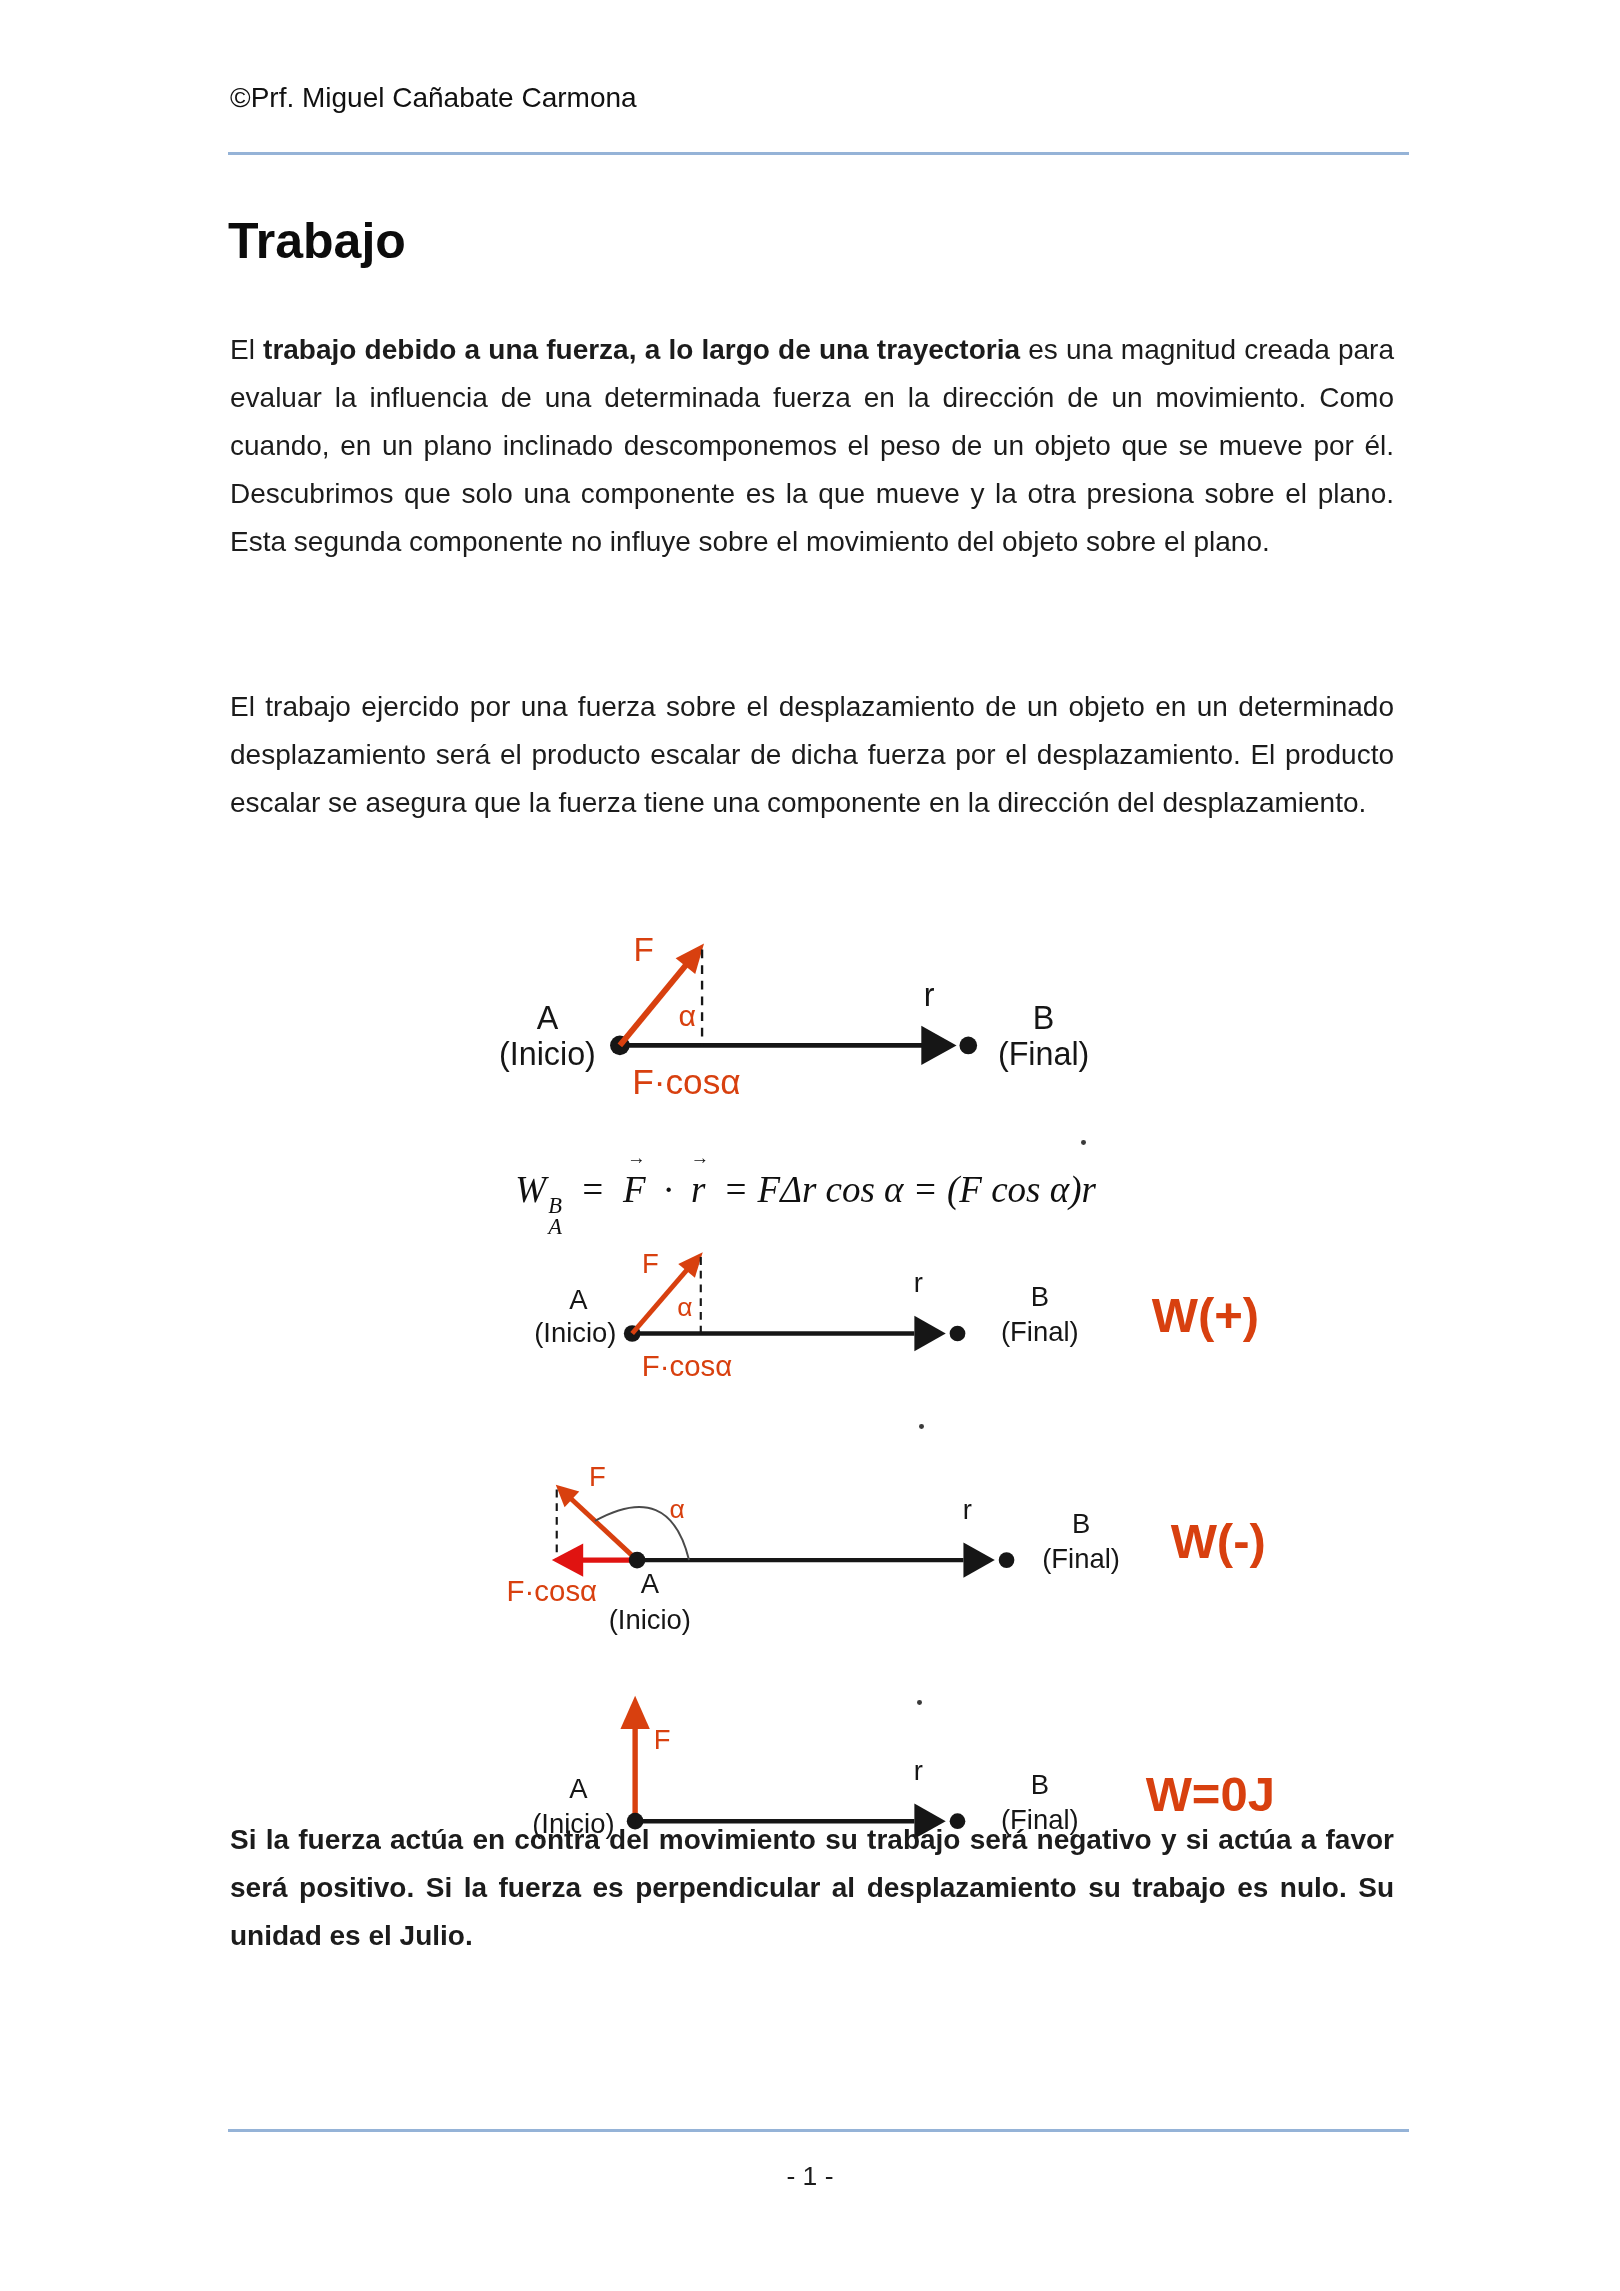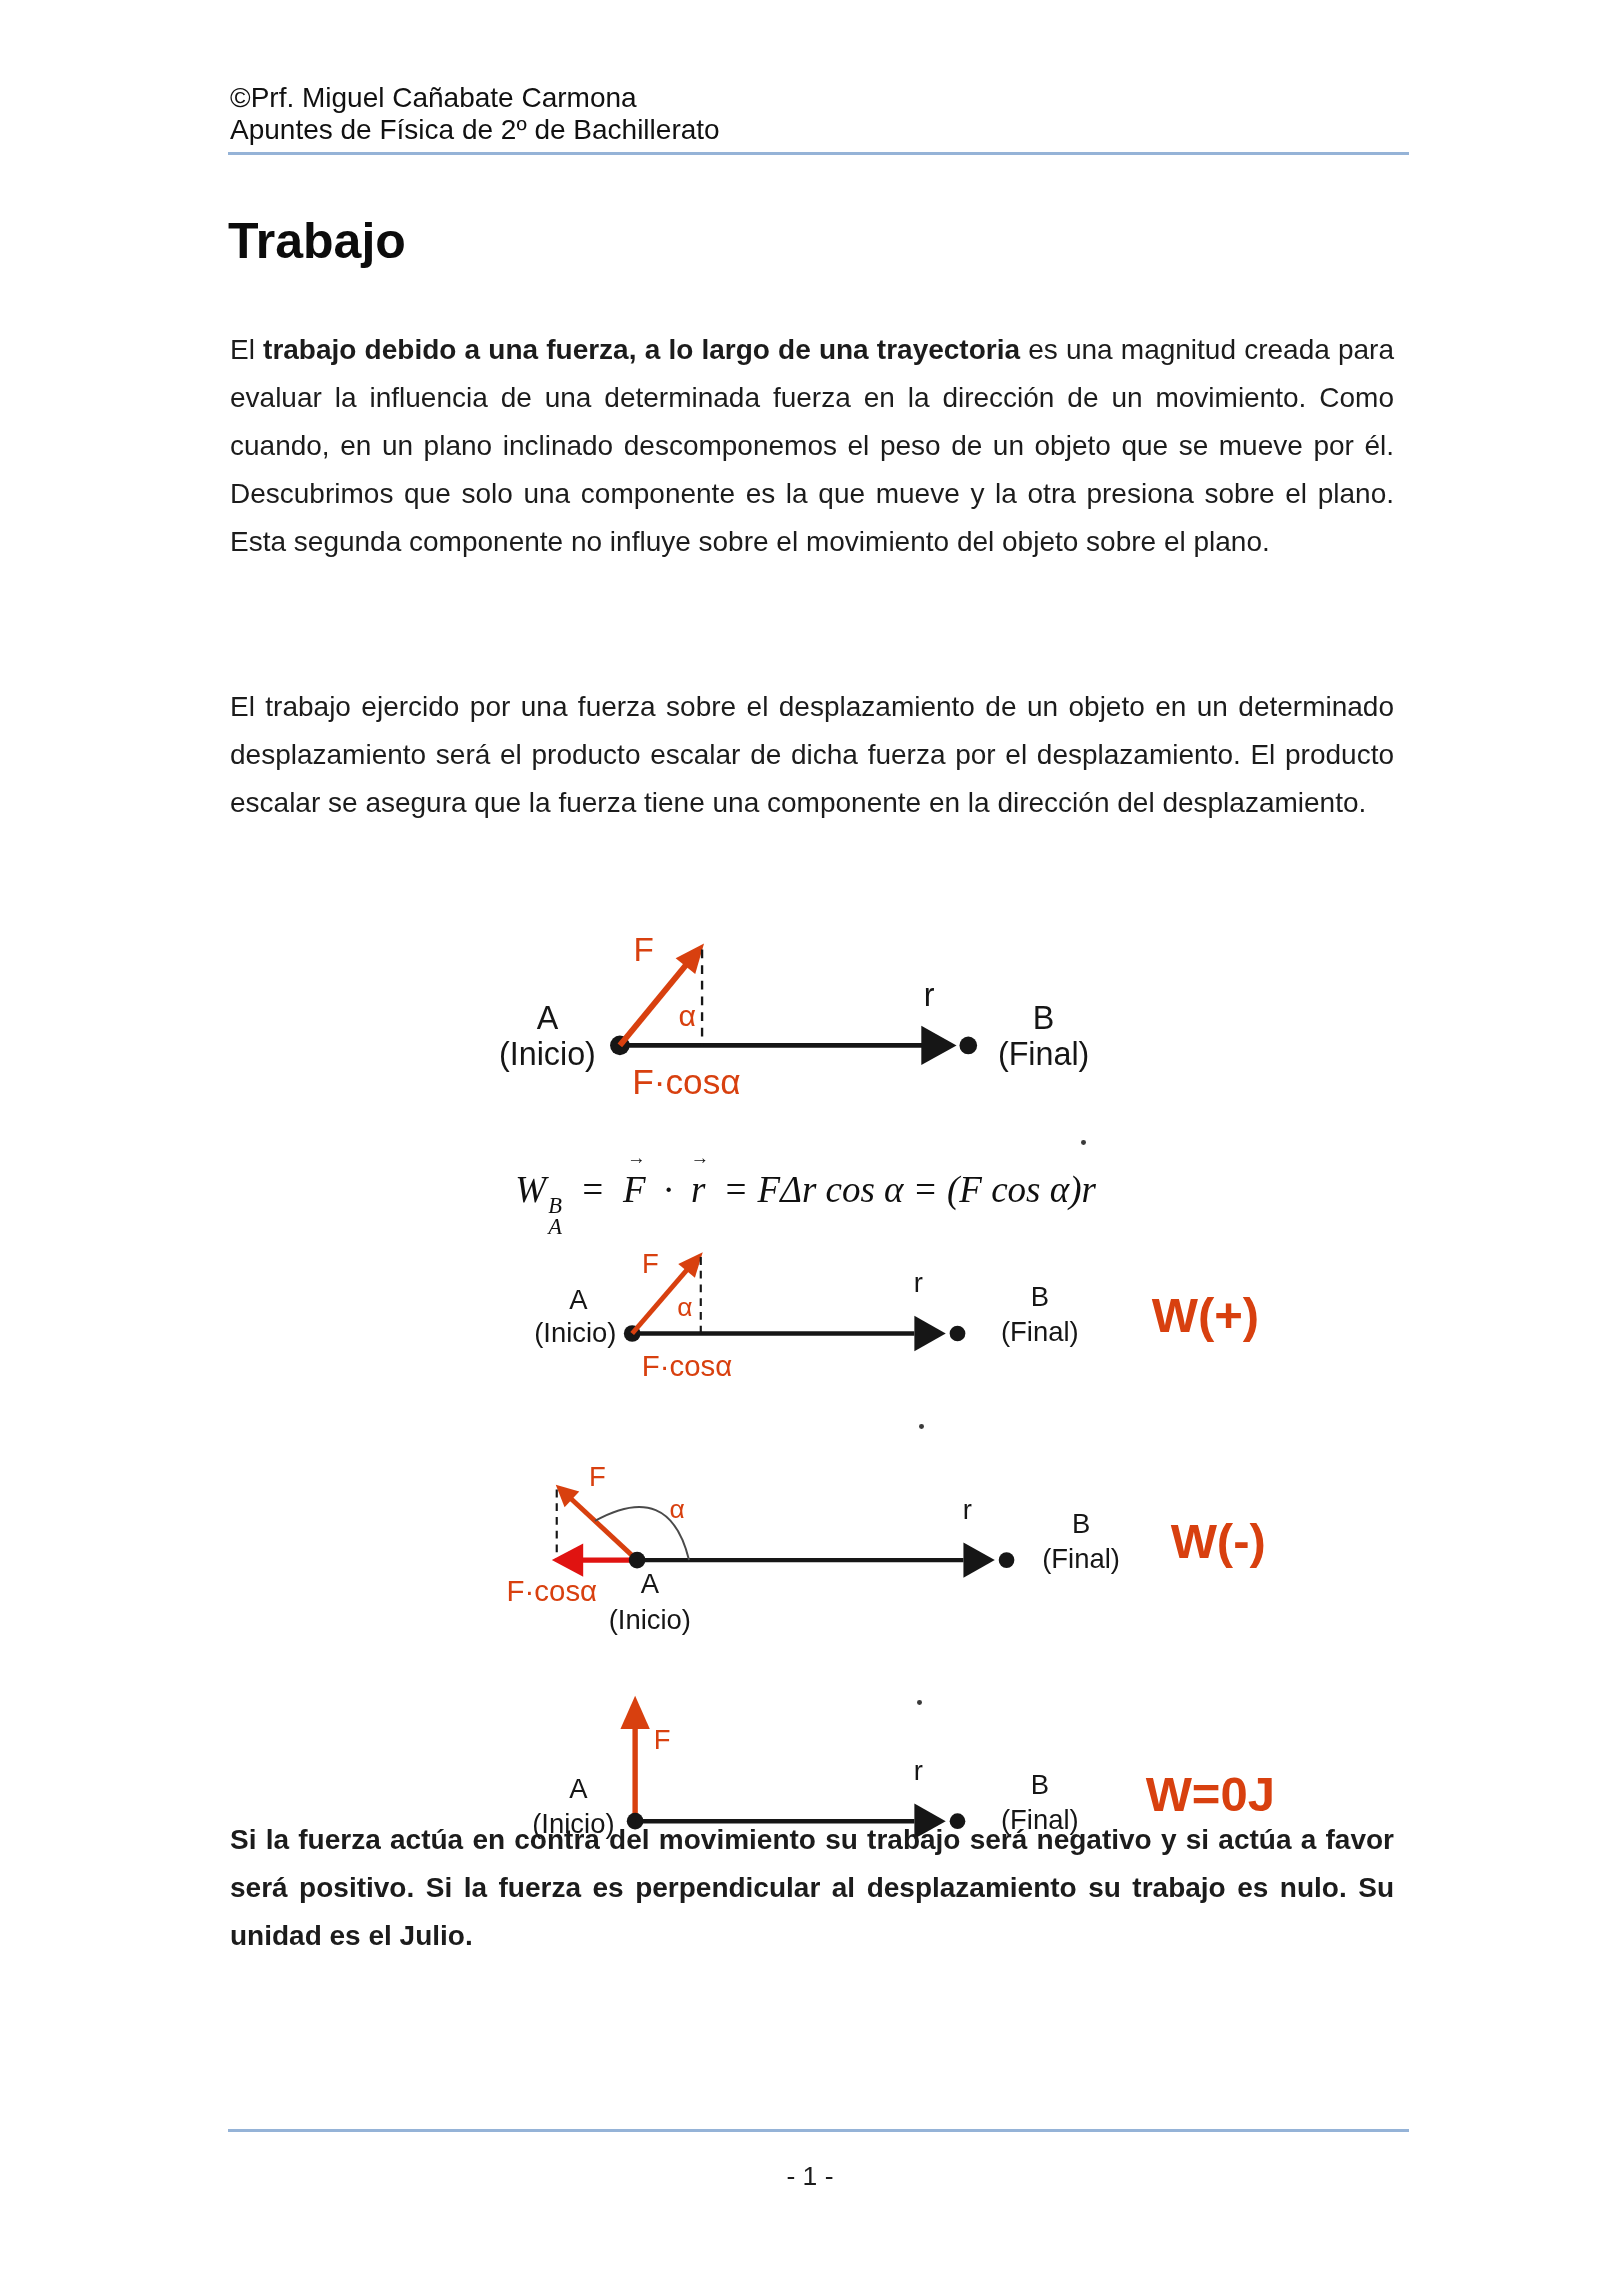--- a/index.html
+++ b/index.html
@@ -45,21 +45,20 @@
     font-size:26.5px;color:#1c1c1c;
   }
 </style>
 </head>
 <body>
 
 <div class="page">
 
   <div class="header">
     <span>©Prf. Miguel Cañabate Carmona</span>
-    <span>Apuntes de Física de 2º de Bachillerato</span>
   </div>
   <div class="rule top"></div>
 
   <div class="doc-title">Trabajo</div>
 
   <p class="para" id="p1"><span>El </span><span class="b">trabajo debido a una fuerza, a lo largo de una trayectoria</span><span> es una magnitud creada para evaluar la influencia de una determinada fuerza en la dirección de un movimiento. Como cuando, en un plano inclinado descomponemos el peso de un objeto que se mueve por él. Descubrimos que solo una componente es la que mueve y la otra presiona sobre el plano. Esta segunda componente no influye sobre el movimiento del objeto sobre el plano.</span></p>
 
   <p class="para" id="p2">El trabajo ejercido por una fuerza sobre el desplazamiento de un objeto en un determinado desplazamiento será el producto escalar de dicha fuerza por el desplazamiento. El producto escalar se asegura que la fuerza tiene una componente en la dirección del desplazamiento.</p>
 
   <svg class="diagram" style="left:451px;top:926px;" width="647" height="230" viewBox="0 0 660 235">

